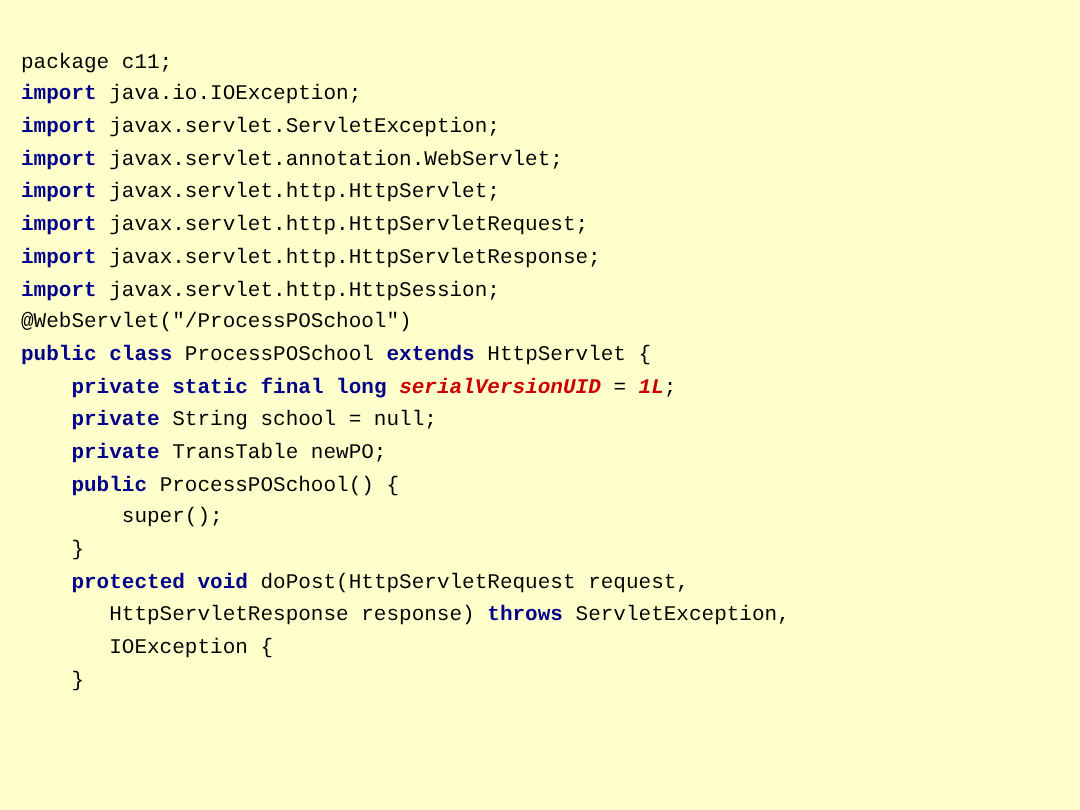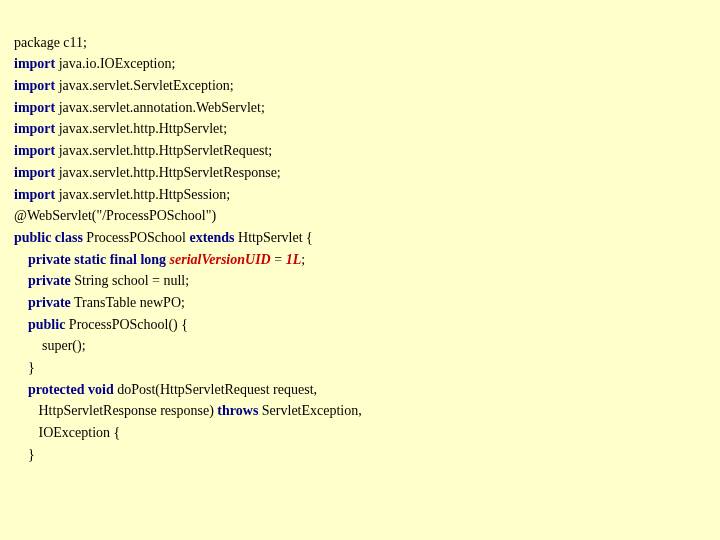--- a/index.html
+++ b/index.html
@@ -7,20 +7,19 @@
       background: #ffffcc;
       font-family: 'Courier New', Courier, monospace;
       font-size: 14px;
       line-height: 1.55;
       padding: 10px 14px;
       width: 720px;
       min-height: 540px;
     }
     .code-block {
       white-space: pre;
-      font-family: Liberation Serif, serif;
     }
   </style>
 </head>
 <body>
 
 <div class="code-block">
 <div><span>package c11;</span></div><div><span></span></div><div><span style="color: rgb(0, 0, 139); font-weight: bold;">import</span><span> java.io.IOException;</span></div><div><span style="color: rgb(0, 0, 139); font-weight: bold;">import</span><span> javax.servlet.ServletException;</span></div><div><span style="color: rgb(0, 0, 139); font-weight: bold;">import</span><span> javax.servlet.annotation.WebServlet;</span></div><div><span style="color: rgb(0, 0, 139); font-weight: bold;">import</span><span> javax.servlet.http.HttpServlet;</span></div><div><span style="color: rgb(0, 0, 139); font-weight: bold;">import</span><span> javax.servlet.http.HttpServletRequest;</span></div><div><span style="color: rgb(0, 0, 139); font-weight: bold;">import</span><span> javax.servlet.http.HttpServletResponse;</span></div><div><span style="color: rgb(0, 0, 139); font-weight: bold;">import</span><span> javax.servlet.http.HttpSession;</span></div><div><span></span></div><div><span>@WebServlet("/ProcessPOSchool")</span></div><div><span style="color: rgb(0, 0, 139); font-weight: bold;">public</span><span> </span><span style="color: rgb(0, 0, 139); font-weight: bold;">class</span><span> ProcessPOSchool </span><span style="color: rgb(0, 0, 139); font-weight: bold;">extends</span><span> HttpServlet {</span></div><div><span>    </span><span style="color: rgb(0, 0, 139); font-weight: bold;">private</span><span> </span><span style="color: rgb(0, 0, 139); font-weight: bold;">static</span><span> </span><span style="color: rgb(0, 0, 139); font-weight: bold;">final</span><span> </span><span style="color: rgb(0, 0, 139); font-weight: bold;">long</span><span> </span><span style="color: rgb(204, 0, 0); font-style: italic; font-weight: bold;">serialVersionUID</span><span> = </span><span style="color: rgb(204, 0, 0); font-style: italic; font-weight: bold;">1L</span><span>;</span></div><div><span>    </span><span style="color: rgb(0, 0, 139); font-weight: bold;">private</span><span> String school = null;</span></div><div><span>    </span><span style="color: rgb(0, 0, 139); font-weight: bold;">private</span><span> TransTable newPO;</span></div><div><span></span></div><div><span>    </span><span style="color: rgb(0, 0, 139); font-weight: bold;">public</span><span> ProcessPOSchool() {</span></div><div><span>        super();</span></div><div><span>    }</span></div><div><span></span></div><div><span>    </span><span style="color: rgb(0, 0, 139); font-weight: bold;">protected</span><span> </span><span style="color: rgb(0, 0, 139); font-weight: bold;">void</span><span> doPost(HttpServletRequest request,</span></div><div><span>       HttpServletResponse response) </span><span style="color: rgb(0, 0, 139); font-weight: bold;">throws</span><span> ServletException,</span></div><div><span>       IOException {</span></div><div><span>    }</span></div></div>
 
 </body></html>

